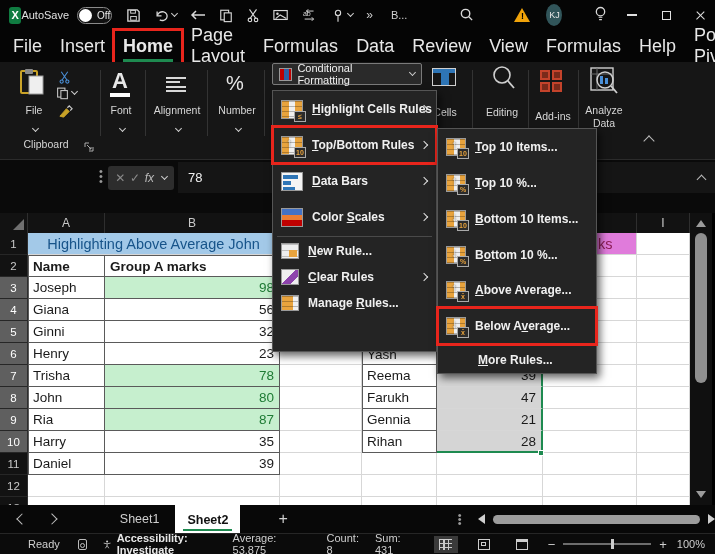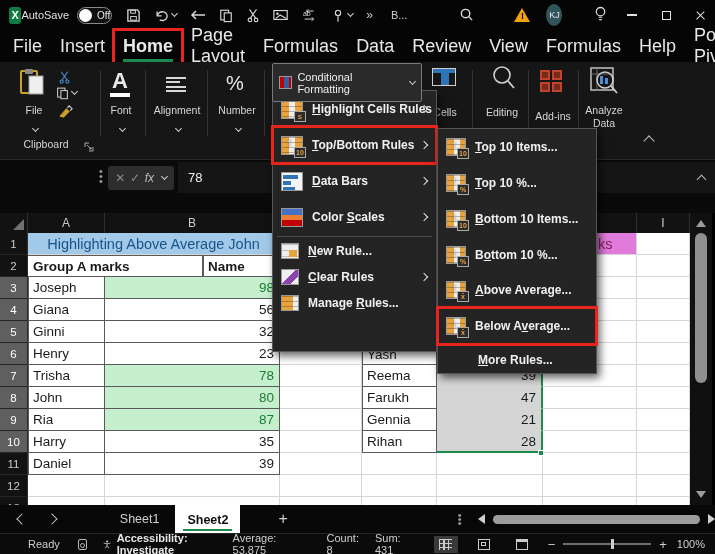--- a/index.html
+++ b/index.html
@@ -44,21 +44,21 @@
   .bigA{font-size:22px;font-weight:bold;color:#e8e8e8;line-height:1}
   .fontbar{width:20px;height:4px;background:#fff;margin-top:1px}
   .alignlines div{width:20px;height:2px;background:#d8d8d8;margin:2.5px 0}
   .alignlines div:nth-child(2){width:14px}
   .pct{font-size:20px;color:#e8e8e8}
   .addins{display:grid;grid-template-columns:10px 10px;grid-gap:2px}
   .addins i{width:10px;height:10px;border:2px solid #C4432B;background:#7a2a1a}
   .cellsicon{width:24px;height:18px;border:1.5px solid #cfcfcf;background:linear-gradient(90deg,transparent 0 8px,#2E75B6 8px 16px,transparent 16px),linear-gradient(#2E75B6 0 4px,transparent 4px)}
   .collapse{position:absolute;right:62px;bottom:14px;width:8px;height:8px;border-top:1.6px solid #bbb;border-left:1.6px solid #bbb;transform:rotate(45deg)}
   
-  .cfbtn{position:absolute;left:272px;top:63px;width:150px;height:39px;border:1px solid #7a7a7a;border-radius:2px;background:#2a2a2a;display:flex;align-items:center;gap:5px;padding:0 6px;color:#f0f0f0;font-size:11px;z-index:70}
+  .cfbtn{position:absolute;left:272px;top:63px;width:150px;height:22px;border:1px solid #7a7a7a;border-radius:2px;background:#2a2a2a;display:flex;align-items:center;gap:5px;padding:0 6px;color:#f0f0f0;font-size:11px;z-index:70}
   .cfico{width:14px;height:13px;background:linear-gradient(90deg,#C00000 0 4px,#2E5FA3 4px 9px,#C00000 9px),linear-gradient(#C00000 0 3px,#fff 0);border:1px solid #999}
   
   .fbar{position:absolute;left:0;top:160px;width:715px;height:53px;background:#0a0a0a}
   .namebox{position:absolute;left:8px;top:6px;width:86px;height:24px;background:#2d2d2d;border-radius:3px;color:#e8e8e8;font-size:12px;display:flex;align-items:center;padding:0 8px;justify-content:space-between}
   .dots3{position:absolute;left:99px;top:9px;color:#9a9a9a;font-size:11px;letter-spacing:0;line-height:5px}
   .fxbox{position:absolute;left:108px;top:6px;width:66px;height:24px;background:#2d2d2d;border-radius:3px;display:flex;align-items:center;justify-content:space-around;color:#b9b9b9;font-size:12px;padding:0 5px}
   .ffield{position:absolute;left:178px;top:2px;width:537px;height:31px;background:#151515;color:#efefef;font-size:13px;display:flex;align-items:center;padding-left:10px}
   .fexpand{position:absolute;right:10px;top:14px;width:7px;height:7px;border-top:1.6px solid #bbb;border-left:1.6px solid #bbb;transform:rotate(45deg)}
   
   .grid{position:absolute;left:0;top:213px;width:712px;height:292px;background:#fff;overflow:hidden}
@@ -394,22 +394,22 @@
         <div class="cell w-d"></div>
         <div class="cell w-e"></div>
       <div class="cell w-f pink">
           <span>ks</span>
         </div>
       <div class="cell w-i"></div>
     </div>
 
     <div class="grow">
       <div class="rh w-rh">2</div>
+      <div class="cell w-a bold tb tt tl">Name</div>
       <div class="cell w-b bold tb tt">Group A marks</div>
-      <div class="cell w-a bold tb tt tl">Name</div>
       <div class="cell w-c"></div>
         <div class="cell w-d"></div>
         <div class="cell w-e"></div>
         <div class="cell w-f"></div>
         <div class="cell w-i"></div>
     </div>
 
     <div class="grow">
       <div class="rh w-rh sel">3</div>
       <div class="cell w-a tb tl">Joseph</div>

